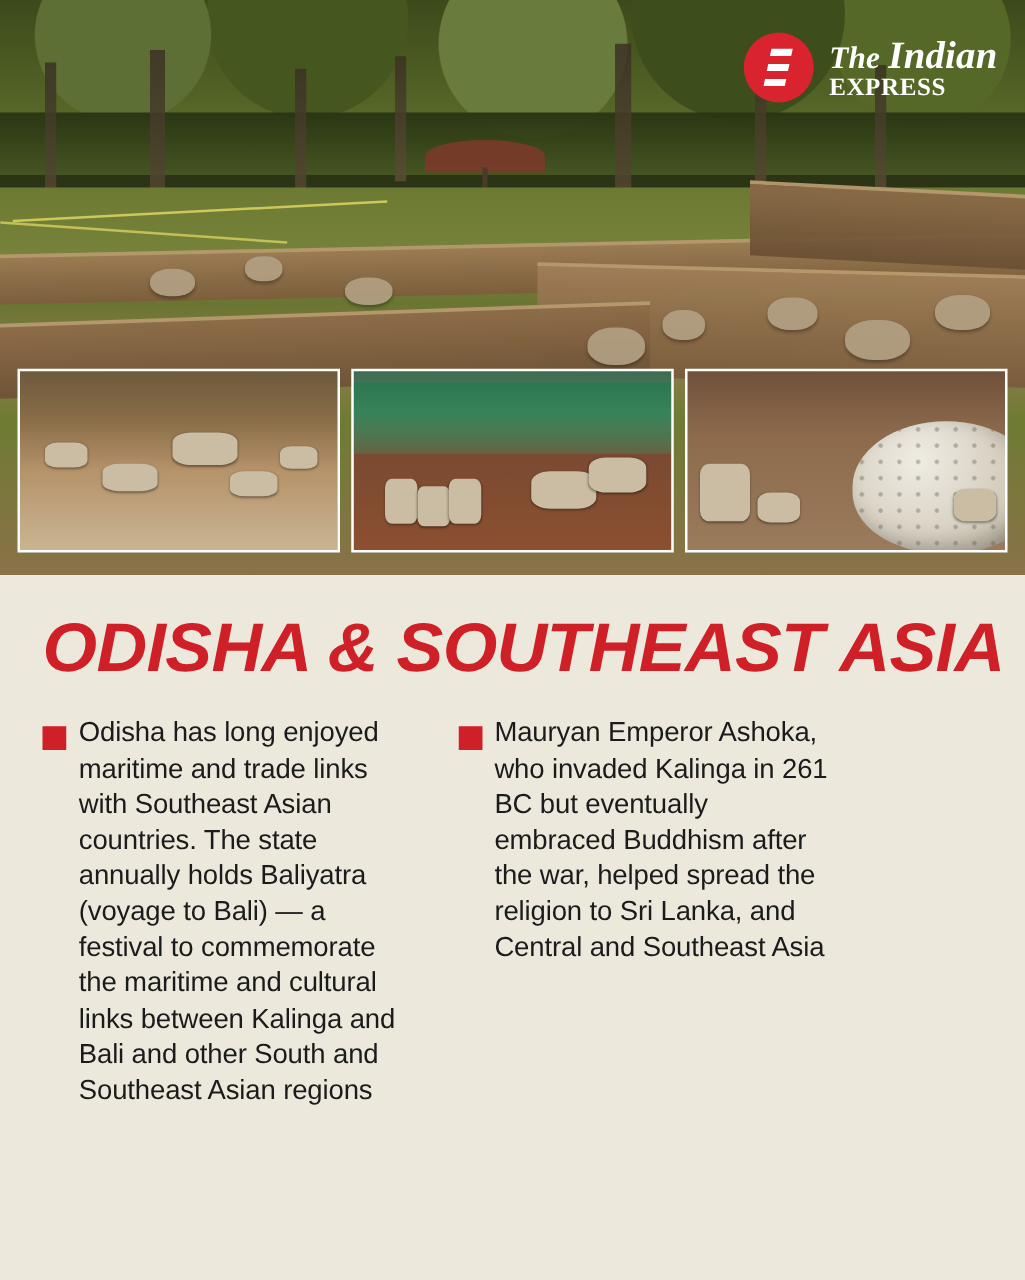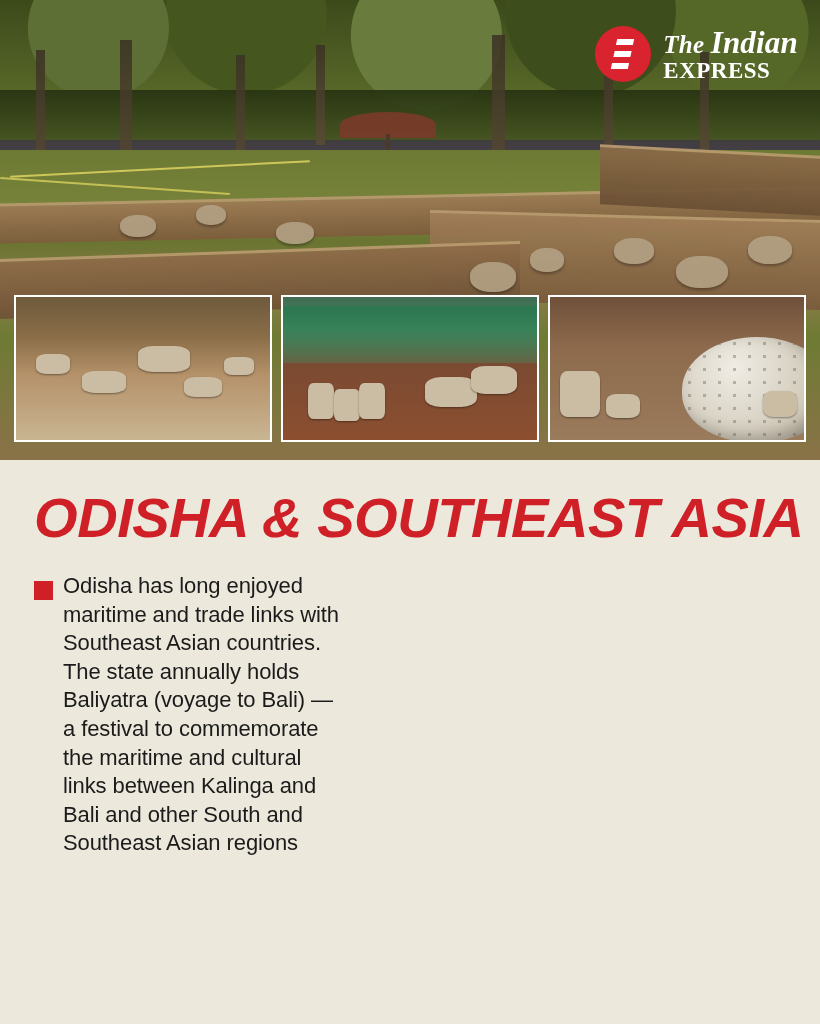--- a/index.html
+++ b/index.html
@@ -16,21 +16,21 @@
     height: 1024px;
     background: #ece9dc;
   }
 
   
   .hero {
     position: relative;
     width: 820px;
     height: 460px;
     overflow: hidden;
-    background: #4c1d95;
+    background: #000000;
   }
   
   .hero-sky {
     position: absolute;
     left: 0; top: 0; width: 100%; height: 140px;
     background:
       radial-gradient(circle at 12% 20%, #5d6f34 0 70px, transparent 71px),
       radial-gradient(circle at 30% 10%, #46561f 0 80px, transparent 81px),
       radial-gradient(circle at 52% 25%, #6a7c3d 0 75px, transparent 76px),
       radial-gradient(circle at 72% 8%, #3e4d1c 0 85px, transparent 86px),
@@ -135,21 +135,21 @@
   .logo-text { line-height: 1; color: #ffffff; text-align: left; }
   .logo-the {
     font-family: "Liberation Serif", serif;
     font-style: italic;
     font-size: 25px;
     font-weight: 700;
     letter-spacing: .2px;
   }
   .logo-express {
     font-family: "Liberation Serif", serif;
-    font-size: 23px;
+    font-size: 20px;
     font-weight: 700;
     letter-spacing: .5px;
     margin-top: 1px;
   }
   .logo-indian {
     font-family: "Liberation Serif", serif;
     font-size: 31px;
     font-weight: 700;
     display: inline-block;
   }
@@ -340,16 +340,22 @@
   <div class="panel">
     <div class="headline">ODISHA &amp;  SOUTHEAST ASIA</div>
 
     <div class="cols">
       <div class="col">
         <div class="bullet-row">
           <span class="bullet-sq"></span>
           <span class="body-text">Odisha has long enjoyed maritime and trade links with Southeast Asian countries. The state annually holds Baliyatra (voyage to Bali) — a festival to commemorate the maritime and cultural links between Kalinga and Bali and other South and Southeast Asian regions</span>
         </div>
       </div>
+      <div class="col">
+        <div class="bullet-row">
+          <span class="bullet-sq"></span>
+          <span class="body-text">Mauryan Emperor Ashoka, who invaded Kalinga in 261 BC but eventually embraced Buddhism after the war, helped spread the religion to Sri Lanka, and Central and Southeast Asia</span>
+        </div>
+      </div>
     </div>
   </div>
 
 </div>
 
 </body></html>

